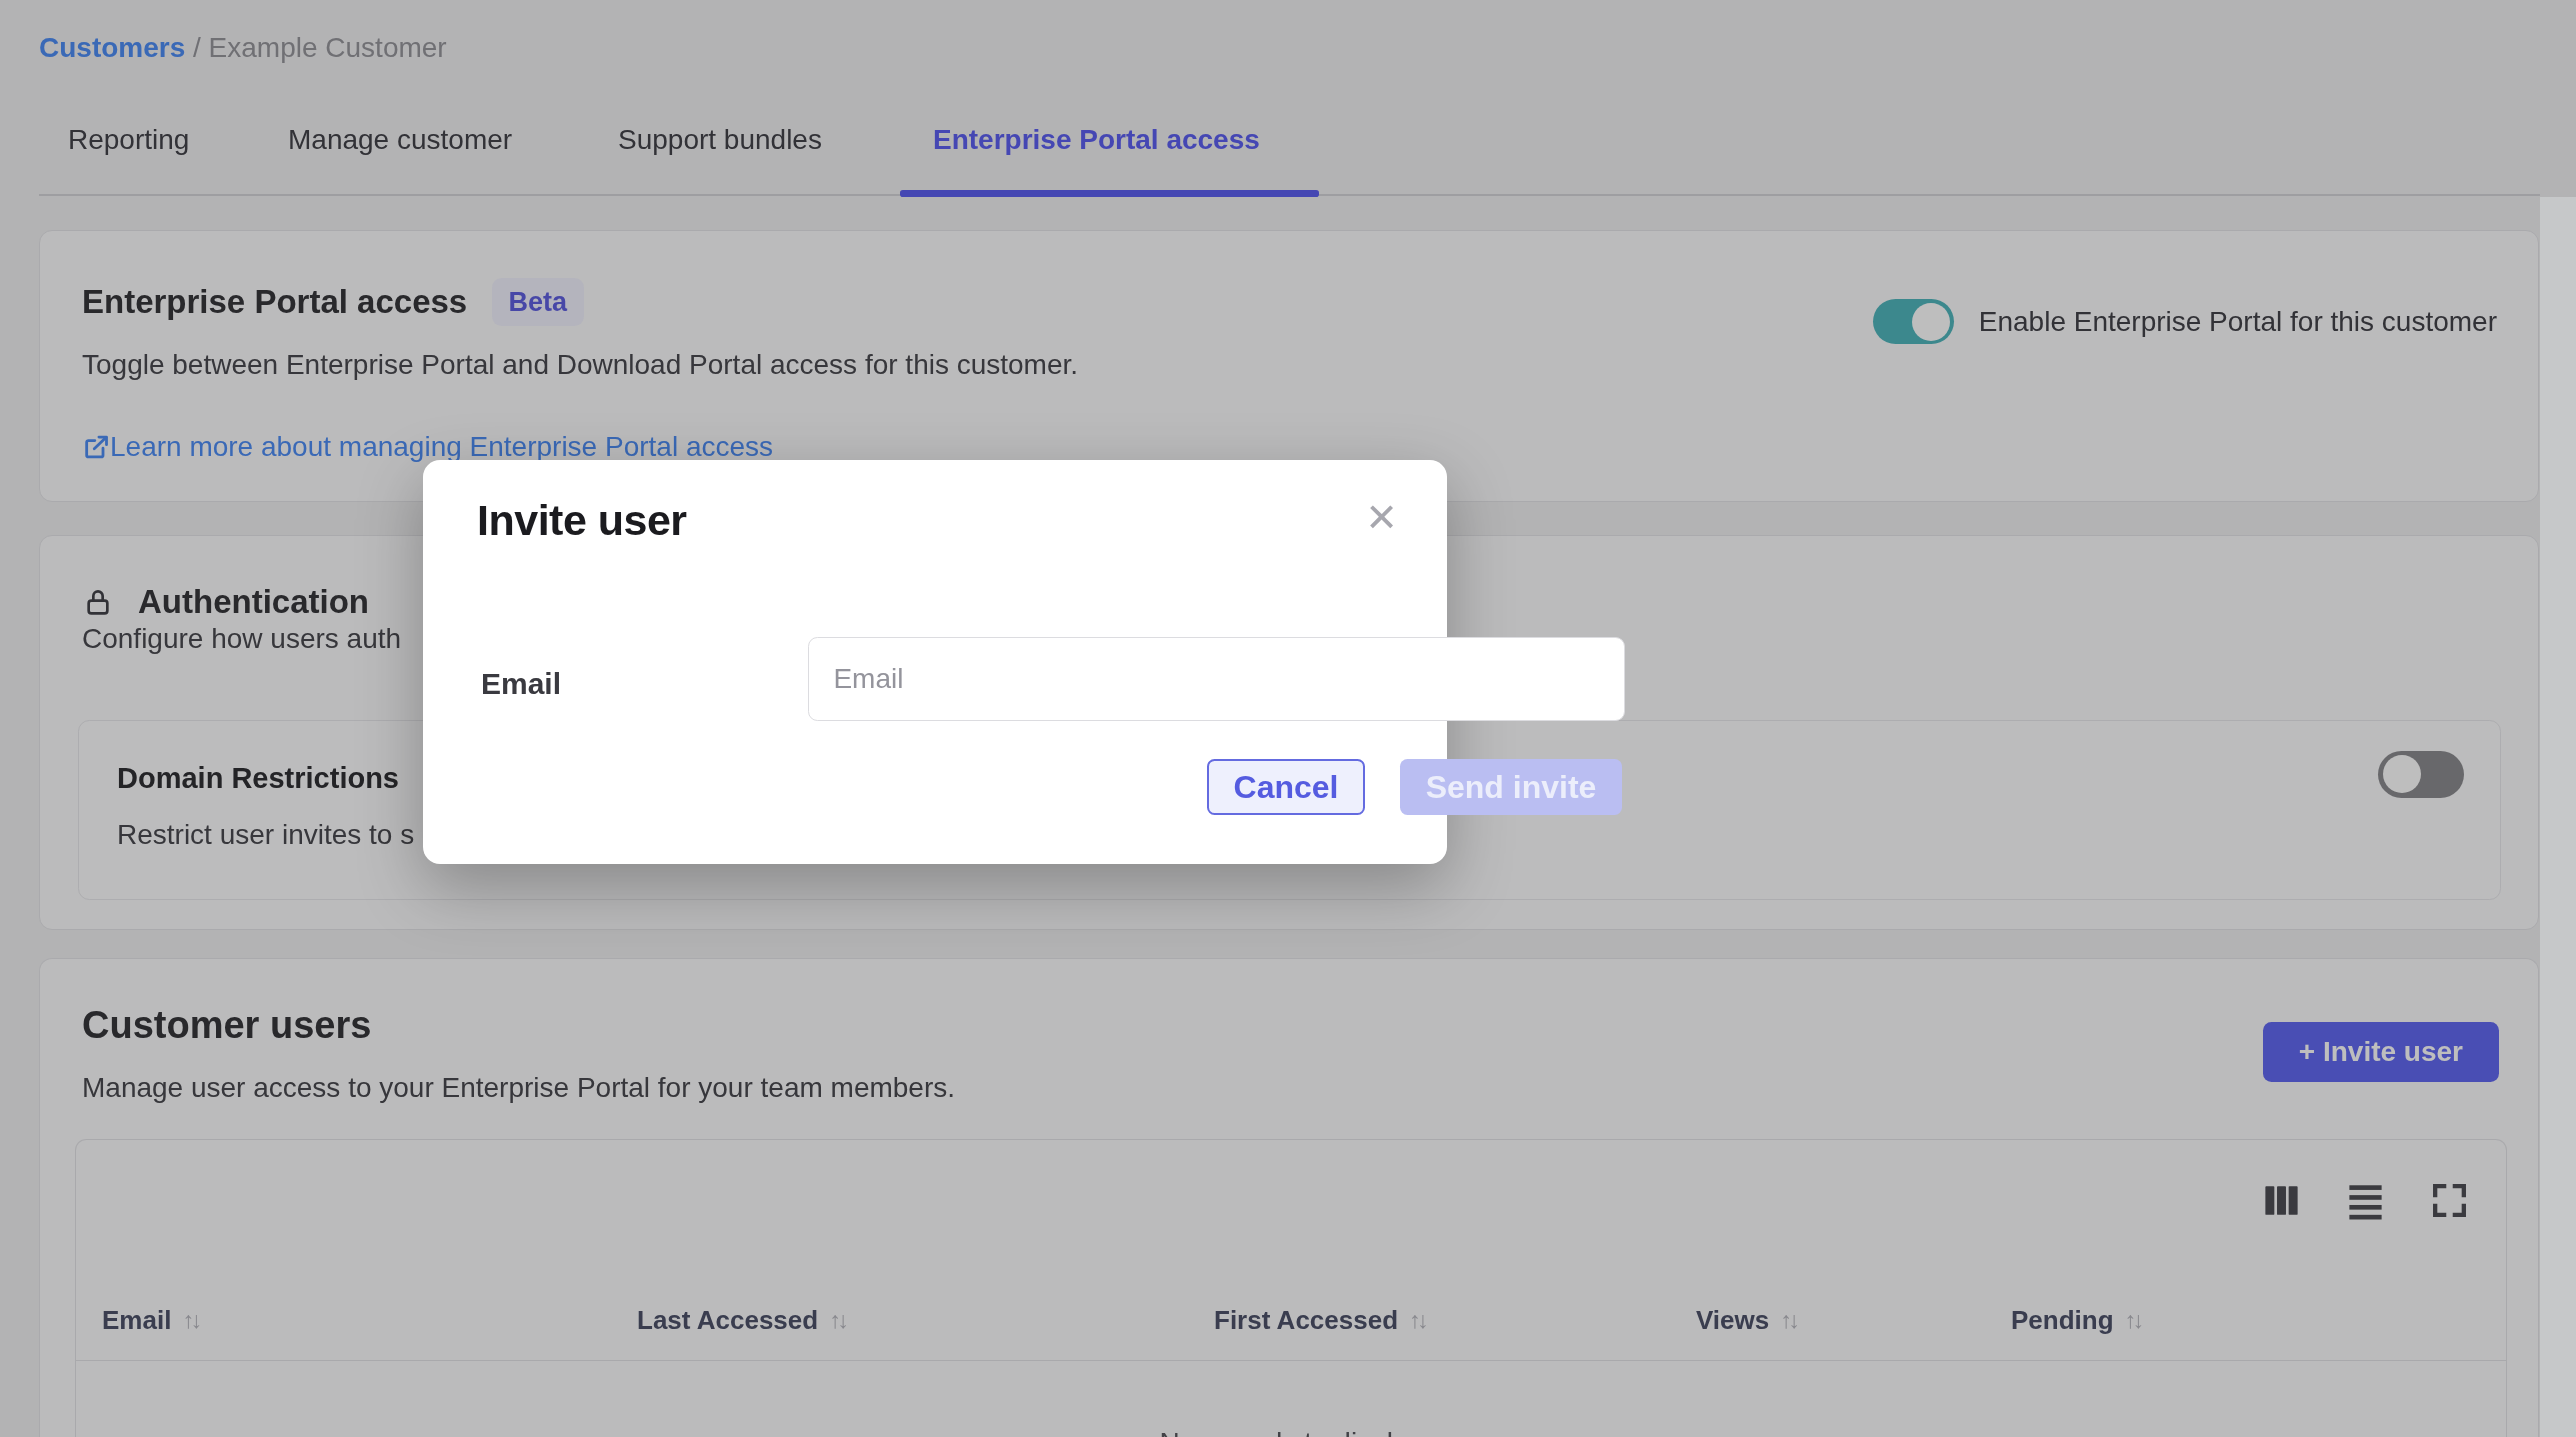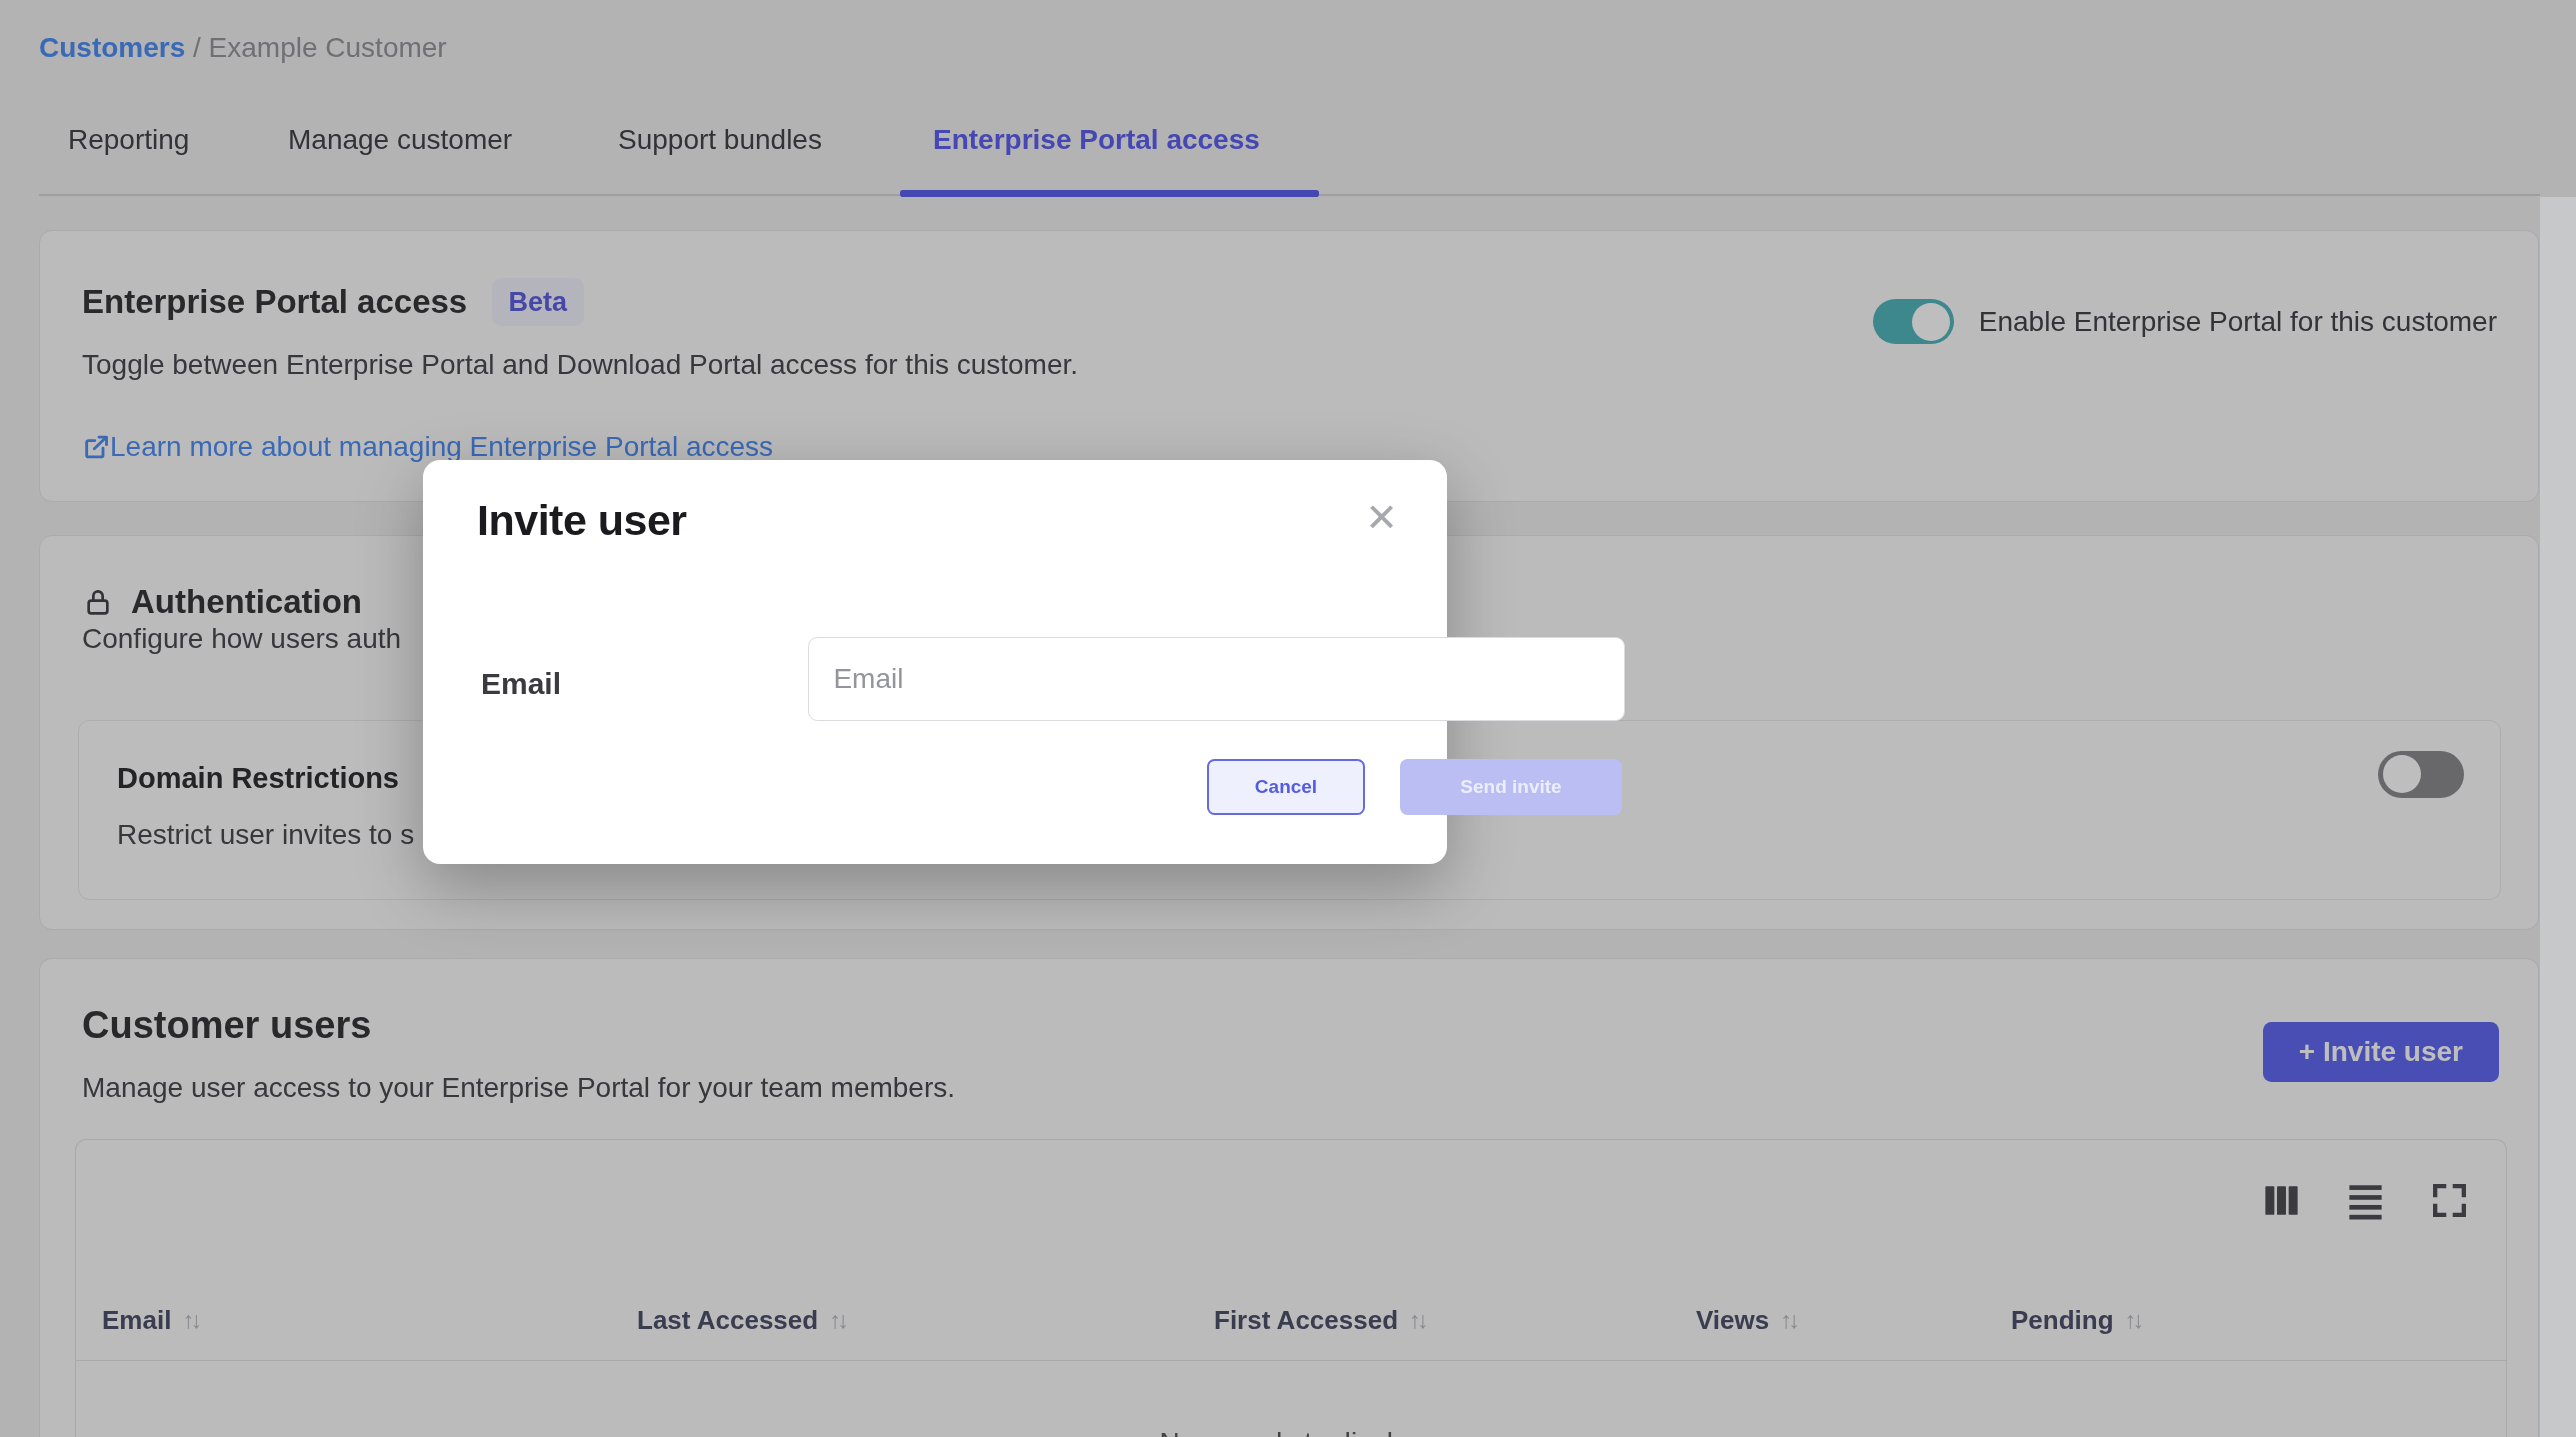--- a/index.html
+++ b/index.html
@@ -49,21 +49,21 @@
   .enable-row{position:absolute;right:41px;top:68px;display:flex;align-items:center;gap:25px;}
   .enable-row .label{font-size:28px;color:#3f3f46;white-space:nowrap;}
   
   .toggle{position:relative;border-radius:24.4px;cursor:pointer;flex:none;}
   .toggle .knob{position:absolute;top:3.8px;background:#fff;border-radius:50%;}
   .toggle.on{width:81px;height:45px;background:var(--teal);}
   .toggle.on .knob{right:3.8px;width:38px;height:38px;}
   .toggle.off{width:86px;height:47px;background:#8a8a8e;}
   .toggle.off .knob{left:4.7px;width:38px;height:38px;}
   
-  .auth-head{position:absolute;left:42px;top:47px;display:flex;align-items:center;gap:17px;text-align:right;}
+  .auth-head{position:absolute;left:42px;top:47px;display:flex;align-items:center;gap:24px;text-align:right;}
   .card-b .desc{position:absolute;left:42px;top:87px;white-space:nowrap;}
   .inner-card{position:absolute;left:38px;top:184px;width:2423px;height:180px;
     background:#fdfdfe;border:1.9px solid #e8e8ec;border-radius:11.3px;}
   .inner-card h3{position:absolute;left:38px;top:41px;font-size:29px;font-weight:600;color:#2c2c31;}
   .inner-card .desc{position:absolute;left:38px;top:98px;white-space:nowrap;}
   .inner-card .toggle{position:absolute;right:36px;top:30px;}
   
   .card-c h2{position:absolute;left:42px;top:45px;font-size:38px;}
   .card-c .desc{position:absolute;left:42px;top:113px;}
   .invite-btn{position:absolute;right:39px;top:63px;height:60px;padding:0 36px;
@@ -90,21 +90,21 @@
     border-radius:17px;box-shadow:0 22.5px 66px rgba(0,0,0,0.28);z-index:20;}
   .modal-title{position:absolute;left:54px;top:36px;font-size:43px;font-weight:800;
     color:#1b1b1f;letter-spacing:-0.5px;}
   .modal-close{position:absolute;right:49px;top:38px;font-size:39px;color:#a7a7ae;
     font-weight:400;cursor:pointer;line-height:1;}
   .modal-label{position:absolute;left:58px;top:207px;font-size:30px;font-weight:600;color:#3a3a40;}
   .modal-input{position:absolute;left:385px;top:177px;width:817px;height:84px;
     border:1.9px solid #dcdce0;border-radius:9.4px;padding:0 24.4px;font-size:28px;
     font-family:inherit;color:#2c2c31;outline:none;}
   .modal-input::placeholder{color:#94949c;}
-  .btn{position:absolute;top:299px;height:56px;border-radius:7.5px;font-size:19px;
+  .btn{position:absolute;top:299px;height:56px;border-radius:7.5px;font-size:32px;
     font-weight:700;font-family:inherit;cursor:pointer;}
   .btn-cancel{left:784px;width:158px;background:#eef0fd;border:2.8px solid #646be0;color:#555ce0;}
   .btn-send{left:977px;width:222px;background:#babef2;border:none;color:#eceefb;cursor:default;}
   
   .scrollbar{position:absolute;right:0;top:197px;width:36px;height:1240px;
     background:#c6c8c9;z-index:30;}
   .icon-svg{display:block;}
 </style>
 </head>
 <body>

